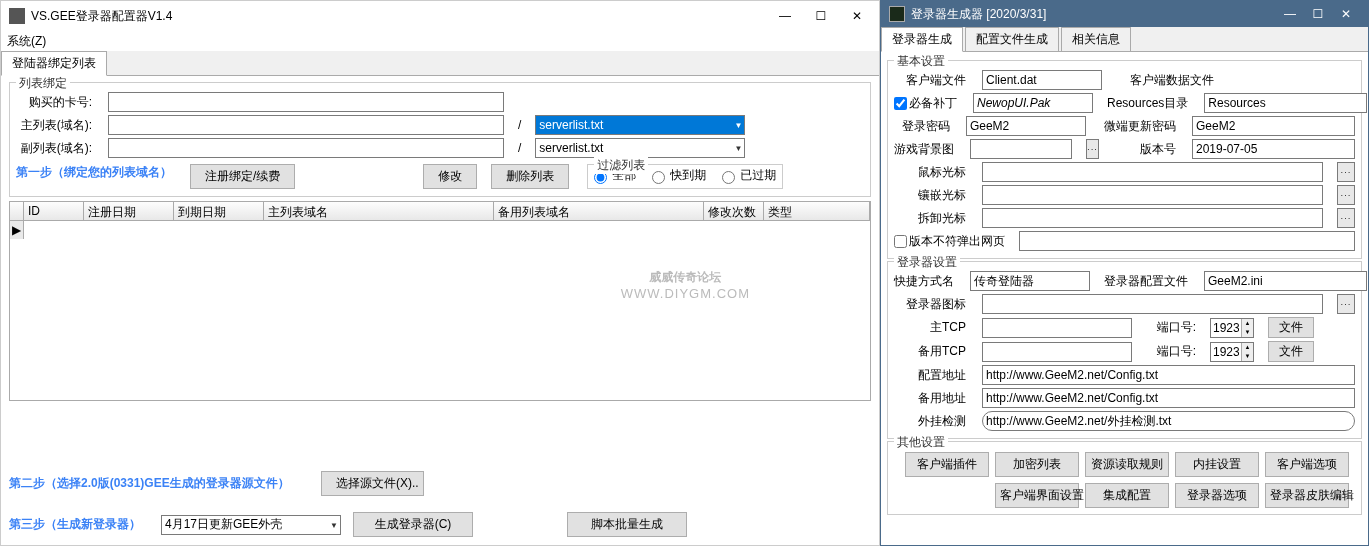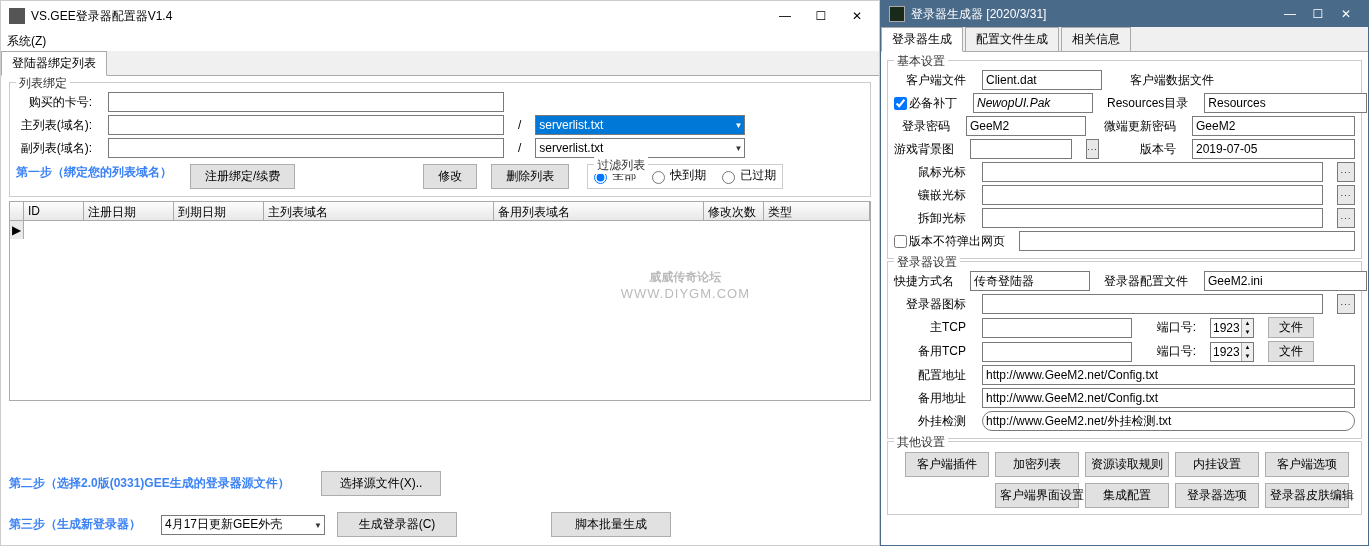--- a/index.html
+++ b/index.html
@@ -139,25 +139,25 @@
         <div class="watermark">
           <div>威威传奇论坛</div>
           <div class="sub">WWW.DIYGM.COM</div>
         </div>
       </div>
     </div>
   </div>
 
   <div class="step-row">
     <span class="link" style="width:300px">第二步（选择2.0版(0331)GEE生成的登录器源文件）</span>
-    <button class="btn" style="width:120px">选择源文件(X)..</button>
+    <button class="btn" style="width:103px">选择源文件(X)..</button>
   </div>
   <div class="step-row">
     <span class="link" style="width:140px">第三步（生成新登录器）</span>
-    <div class="sel-normal" style="width:164px">
+    <div class="sel-normal" style="width:180px">
       <span>4月17日更新GEE外壳</span>
       <span class="sel-arrow">▼</span>
     </div>
     <button class="btn" style="width:120px">生成登录器(C)</button>
     <div style="width:70px"></div>
     <button class="btn" style="width:120px">脚本批量生成</button>
   </div>
 </div>
 
 <div class="win win-right">

